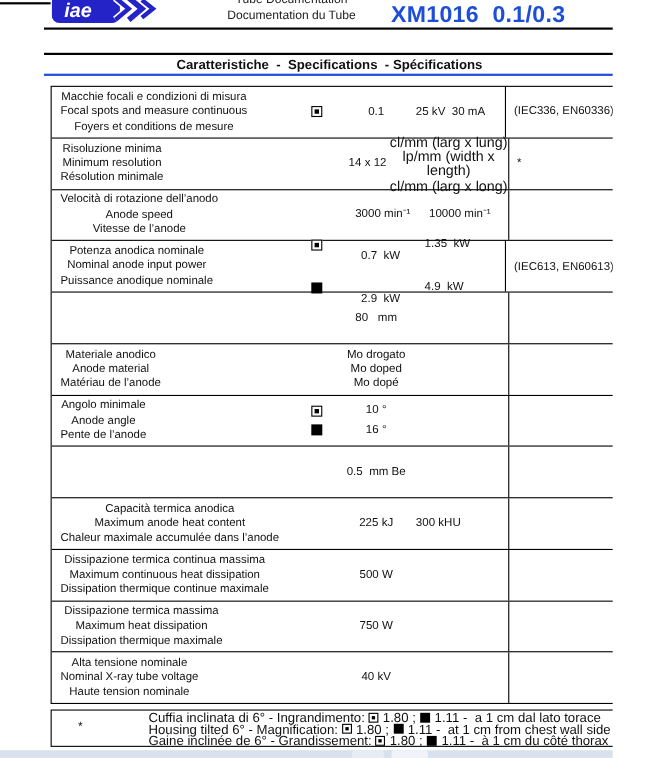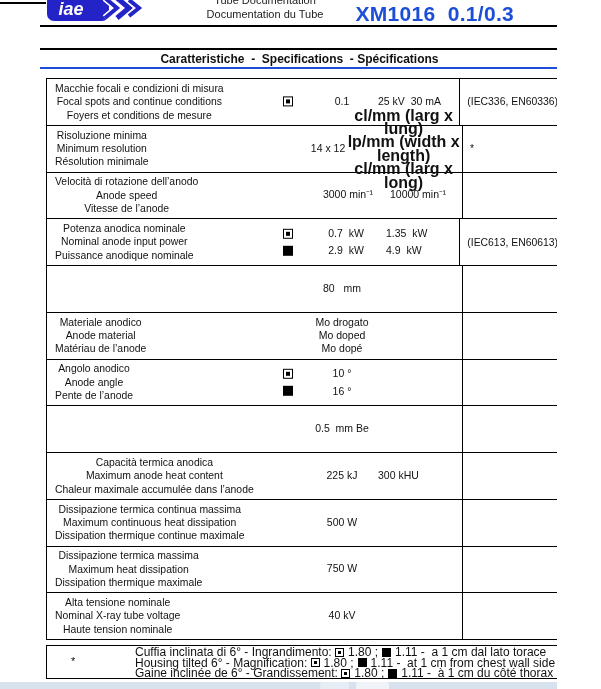--- a/index.html
+++ b/index.html
@@ -28,24 +28,24 @@
   .cell-main { width:416px; border-right:1px solid #000; box-sizing:border-box;
                display:flex; align-items:center; position:relative;text-align:center; }
   .labels { padding-left:8px; font-size:10.4px; line-height:13.4px; }
   .values { position:absolute; left:236px; top:50%; transform:translateY(-50%);
             display:flex; flex-direction:column; gap:4px; }
   .values.tight { gap:0; }
   .vline { display:flex; align-items:center; font-size:10.5px; line-height:13.2px; }
   .vicon-slot { width:23px; display:flex; align-items:center; }
   .vcol1 { width:72px; white-space:pre; }
   .vcol1.w46 { width:46px;margin-left:12px; }
-  .vcol1.w80 { width:80px; }
+  .vcol1.w80 { width:80px;margin-top:22px; }
   .vcol1.w84 { width:84px; }
   .vcol2 { white-space:pre; }
-  .units { font-size:16px; line-height:13.4px;font-weight:bold; }
+  .units { font-size:13px; line-height:13.4px; }
   .cell-ref { flex:1; display:flex; align-items:center; padding-left:7px; font-size:10.4px; white-space:pre; }
   
   .icon-sfs { width:10px; height:10px; border:1.5px solid #000; box-sizing:border-box;
               display:flex; align-items:center; justify-content:center; background:#fff; }
   .icon-sfs .dot { width:4px; height:4px; background:#000; }
   .icon-lfs { width:10px; height:10px; background:#000; }
   .fn-ic.icon-sfs { width:9px; height:9px; border-width:1.5px; }
   .fn-ic.icon-sfs .dot { width:3px; height:3px; }
   .fn-ic.icon-lfs { width:9px; height:9px; }
   
@@ -88,21 +88,21 @@
   <div class="section">
     <span class="section-title">Caratteristiche  -  Specifications  - Spécifications</span>
   </div>
 
   <div class="spec-table">
 
     <div class="trow">
       <div class="cell-main">
         <div class="labels">
           <div>Macchie focali e condizioni di misura</div>
-          <div>Focal spots and continue conditions</div>
+          <div>Focal spots and measure continuous</div>
           <div>Foyers et conditions de mesure</div>
         </div>
         <div class="values">
           <div class="vline">
             <span class="vicon-slot">
                 <span class="icon-sfs">
                   <span class="dot"></span>
                 </span>
               </span>
             <span class="vcol1">0.1</span>
@@ -215,21 +215,21 @@
             <span class="vcol1">Mo dopé</span>
           </div>
         </div>
       </div>
       <div class="cell-ref"></div>
     </div>
 
     <div class="trow">
       <div class="cell-main">
         <div class="labels">
-          <div>Angolo anodico</div>
+          <div>Angolo minimale</div>
           <div>Anode angle</div>
           <div>Pente de l’anode</div>
         </div>
         <div class="values">
           <div class="vline">
             <span class="vicon-slot">
                 <span class="icon-sfs">
                   <span class="dot"></span>
                 </span>
               </span>

